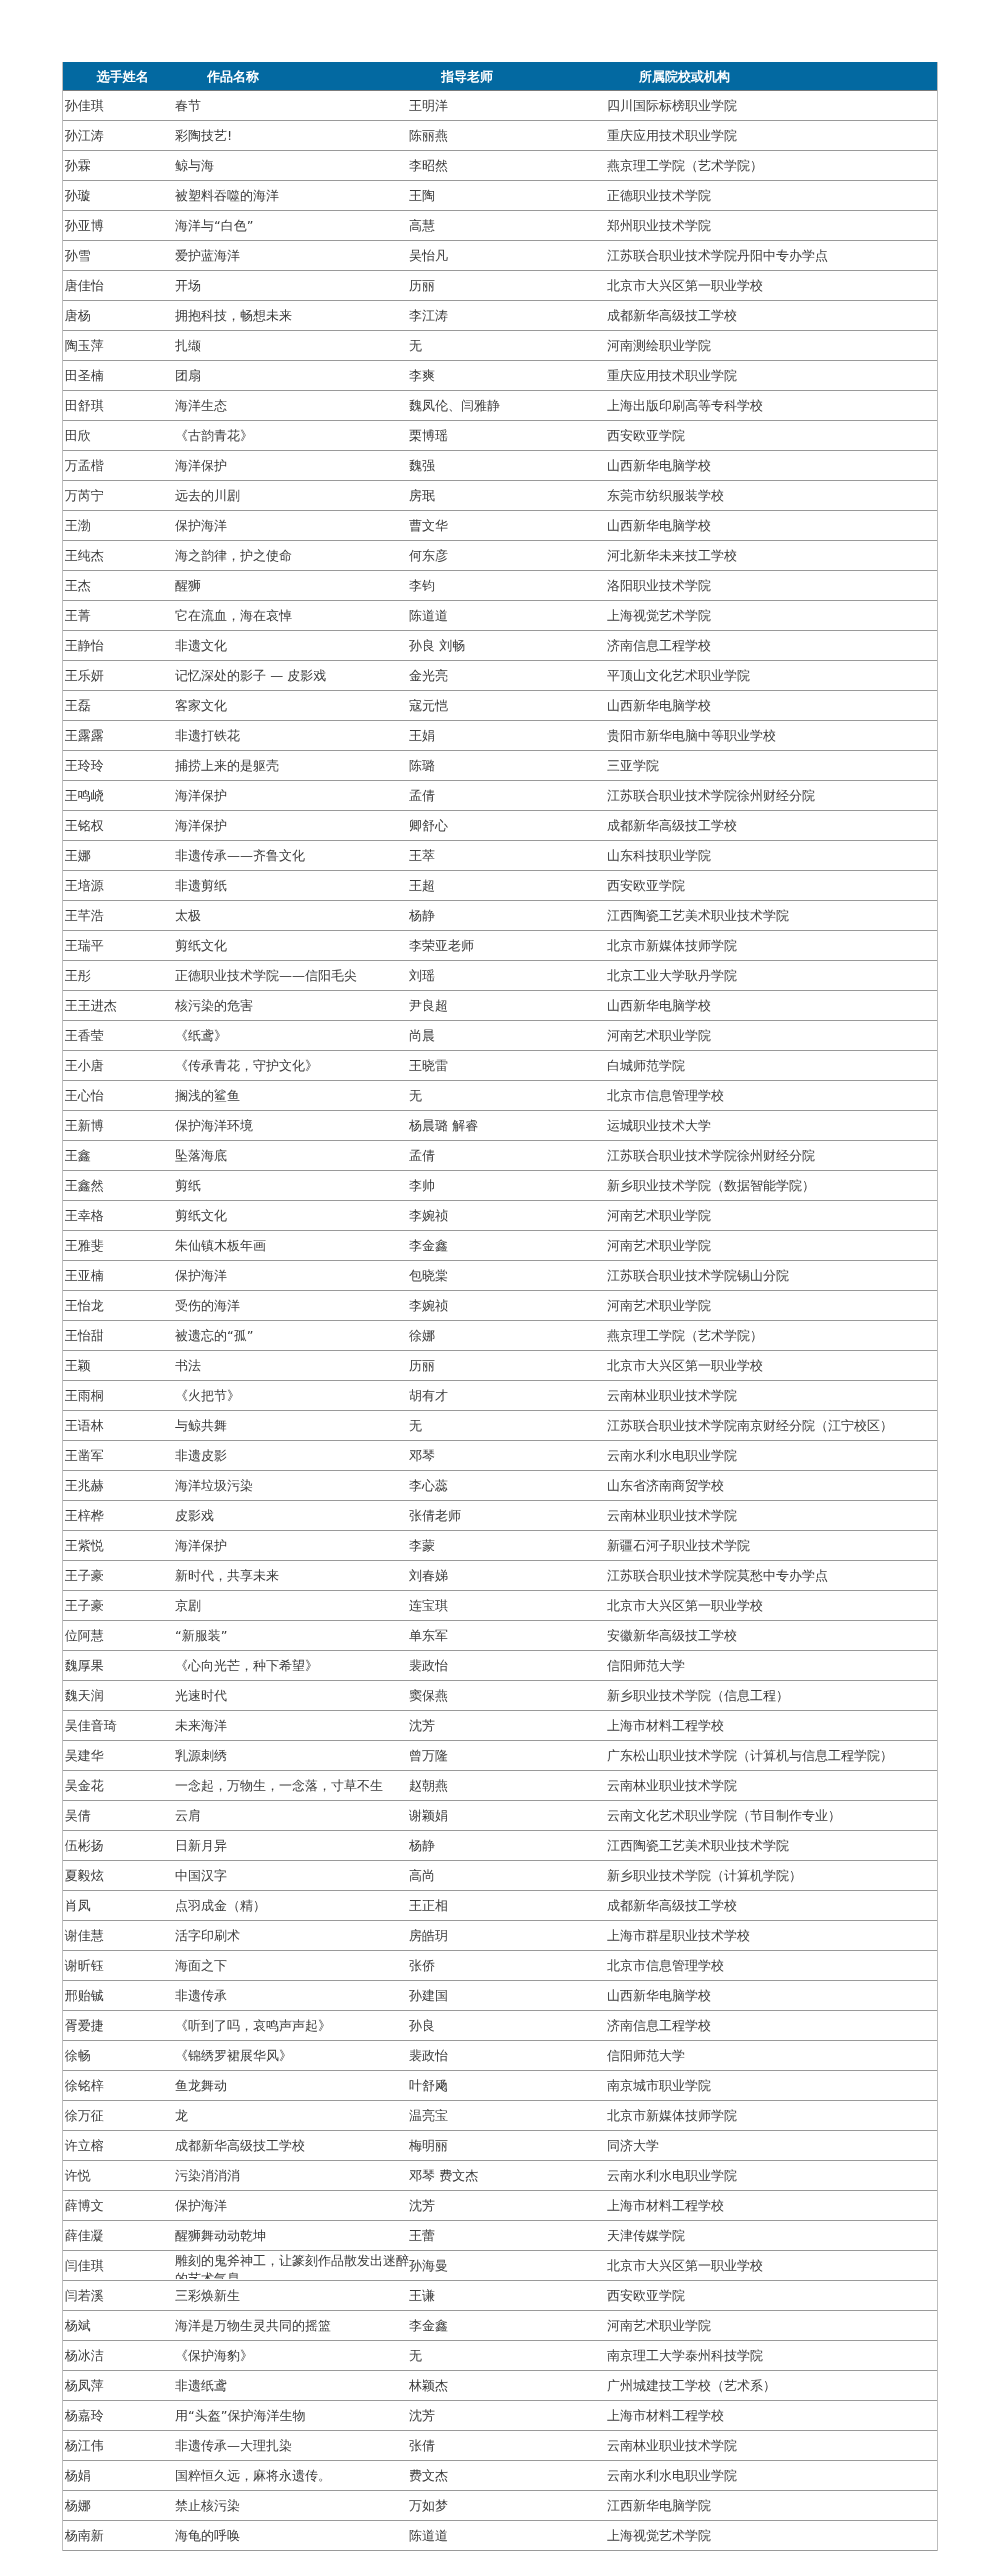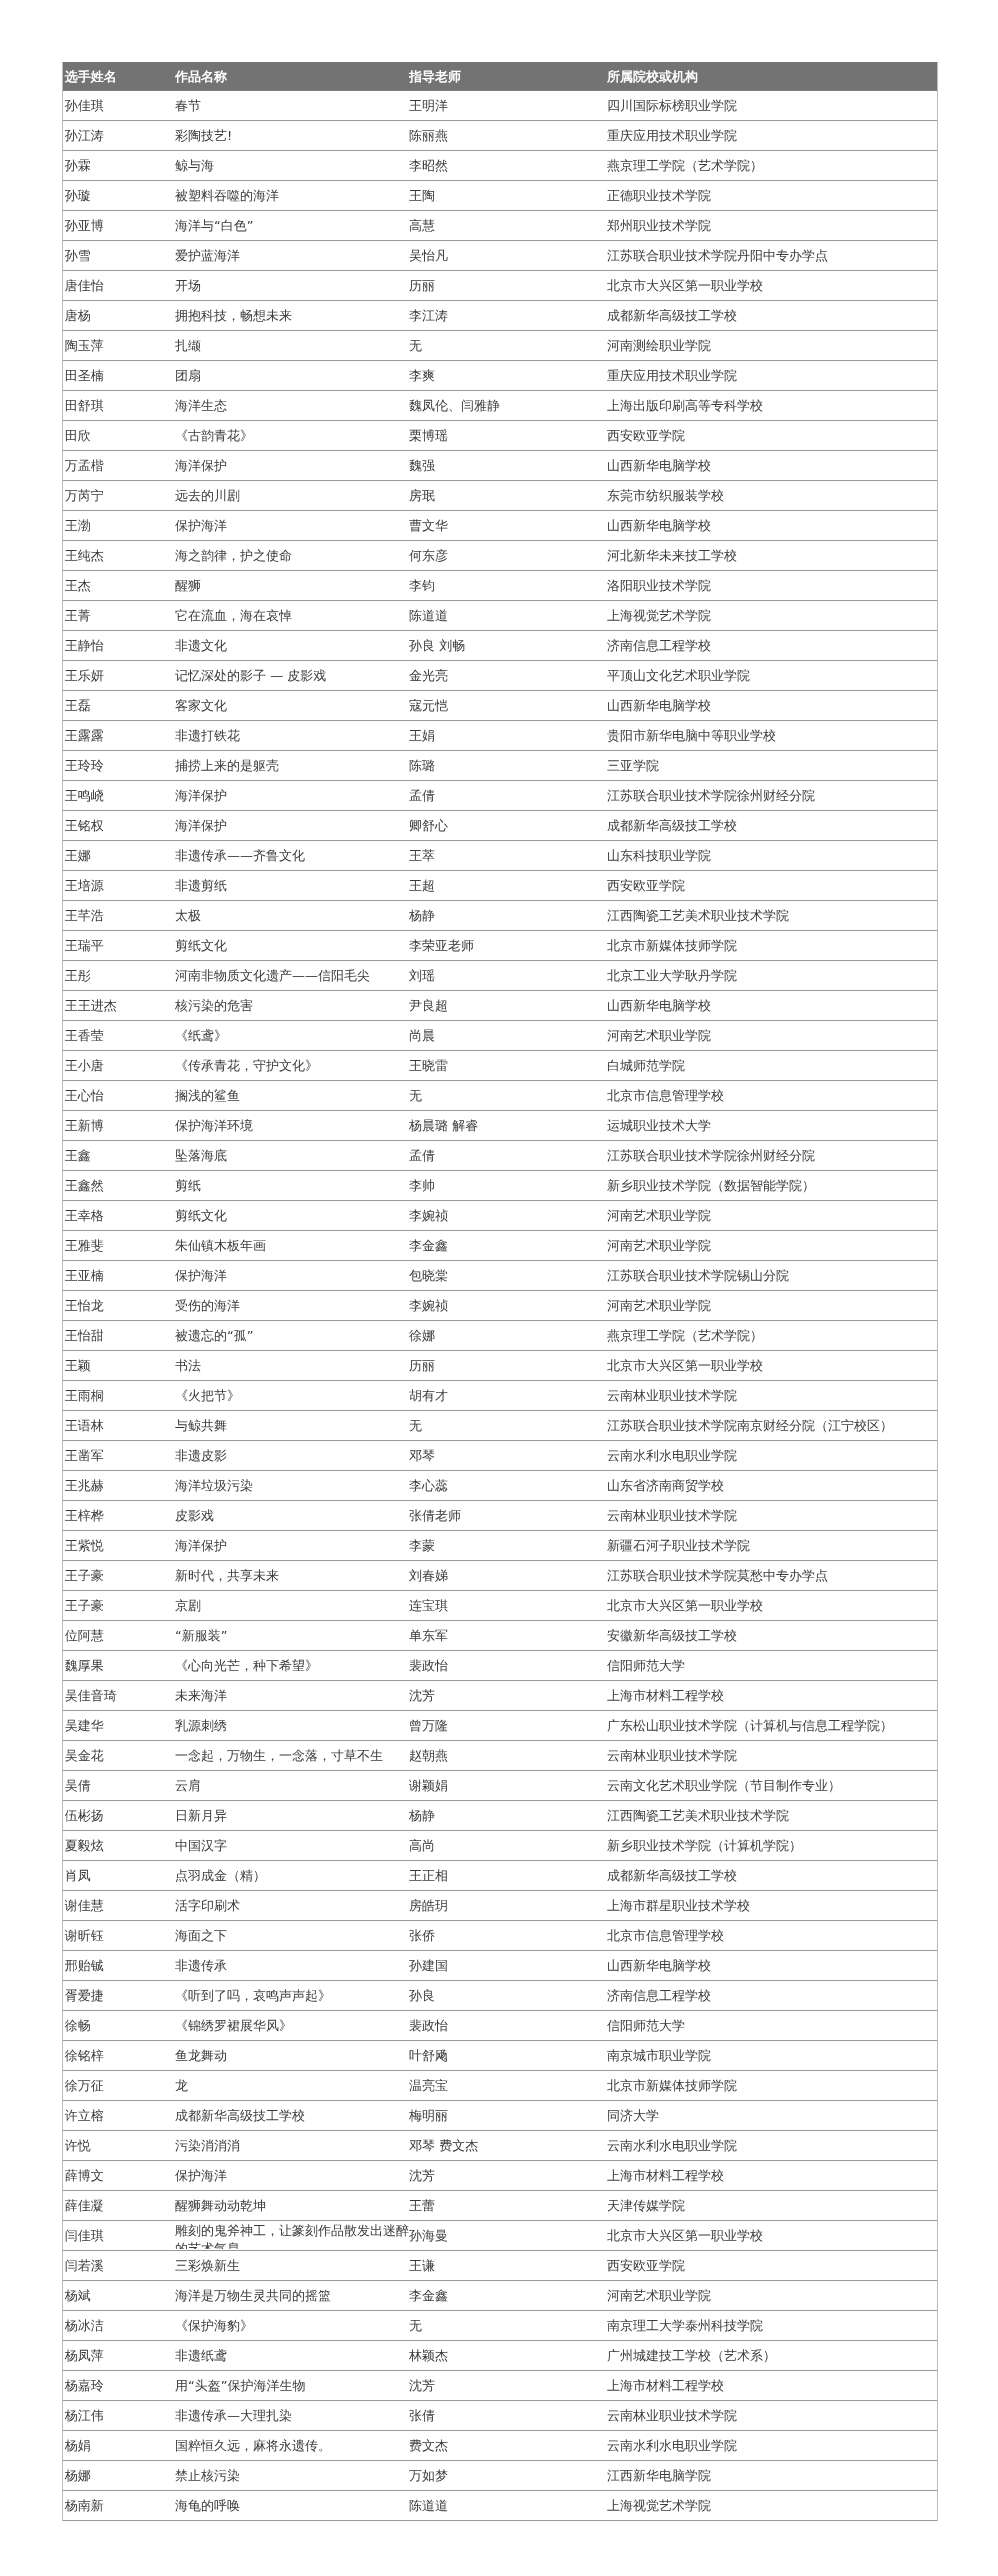--- a/index.html
+++ b/index.html
@@ -2,22 +2,22 @@
 <html style="font-size:15px"><head>
   <meta charset="utf-8">
   <style>
     html, body { margin: 0; padding: 0; background: #ffffff; }
     body { width: 999px; height: 2576px; position: relative; overflow: hidden;
       font-family: "DejaVu Sans", "Liberation Sans", sans-serif; color: #333333; }
     .table { position: absolute; left: 62px; top: 62px; width: 874px;
       border-left: 0.9px solid #bdbdbd; border-right: 0.9px solid #bdbdbd; }
     .row { display: flex; height: 30px; align-items: center; box-sizing: border-box;
       border-bottom: 1.8px solid #9a9a9a; position: relative; }
-    .row.header { background: #737373; color: #ffffff; height: 29px; border-bottom: 0.9px solid #7c7c7c;
-      font-weight: bold; }
+    .row.header { background: #0369a1; color: #ffffff; height: 29px; border-bottom: 0.9px solid #7c7c7c;
+      font-weight: bold; padding-left: 32px; }
     .cell { font-size: 13px; line-height: 15px; white-space: nowrap; overflow: hidden; box-sizing: border-box; }
     .c1 { width: 112px; padding-left: 1.8px; }
     .c2 { width: 234px; padding-left: 0px; }
     .c3 { width: 198px; padding-left: 0px; }
     .c4 { flex: 1; padding-left: 0px; }
     .row:not(.header) .cell { color: #3a3a3a; }
     .c2.wrap { white-space: normal; height: 28px; line-height: 18px; overflow: hidden; align-self: flex-start; padding-top: 0.9px; }
   </style>
 </head>
 <body>
@@ -199,21 +199,21 @@
         <div class="cell c4">江西陶瓷工艺美术职业技术学院</div>
       </div>
       <div class="row">
         <div class="cell c1">王瑞平</div>
         <div class="cell c2">剪纸文化</div>
         <div class="cell c3">李荣亚老师</div>
         <div class="cell c4">北京市新媒体技师学院</div>
       </div>
       <div class="row">
         <div class="cell c1">王彤</div>
-        <div class="cell c2">河南非物质文化遗产——信阳毛尖</div>
+        <div class="cell c2">正德职业技术学院——信阳毛尖</div>
         <div class="cell c3">刘瑶</div>
         <div class="cell c4">北京工业大学耿丹学院</div>
       </div>
       <div class="row">
         <div class="cell c1">王王进杰</div>
         <div class="cell c2">核污染的危害</div>
         <div class="cell c3">尹良超</div>
         <div class="cell c4">山西新华电脑学校</div>
       </div>
       <div class="row">
@@ -340,20 +340,26 @@
         <div class="cell c1">位阿慧</div>
         <div class="cell c2">“新服装”</div>
         <div class="cell c3">单东军</div>
         <div class="cell c4">安徽新华高级技工学校</div>
       </div>
       <div class="row">
         <div class="cell c1">魏厚果</div>
         <div class="cell c2">《心向光芒，种下希望》</div>
         <div class="cell c3">裴政怡</div>
         <div class="cell c4">信阳师范大学</div>
+      </div>
+      <div class="row">
+        <div class="cell c1">魏天润</div>
+        <div class="cell c2">光速时代</div>
+        <div class="cell c3">窦保燕</div>
+        <div class="cell c4">新乡职业技术学院（信息工程）</div>
       </div>
       <div class="row">
         <div class="cell c1">吴佳音琦</div>
         <div class="cell c2">未来海洋</div>
         <div class="cell c3">沈芳</div>
         <div class="cell c4">上海市材料工程学校</div>
       </div>
       <div class="row">
         <div class="cell c1">吴建华</div>
         <div class="cell c2">乳源刺绣</div>

